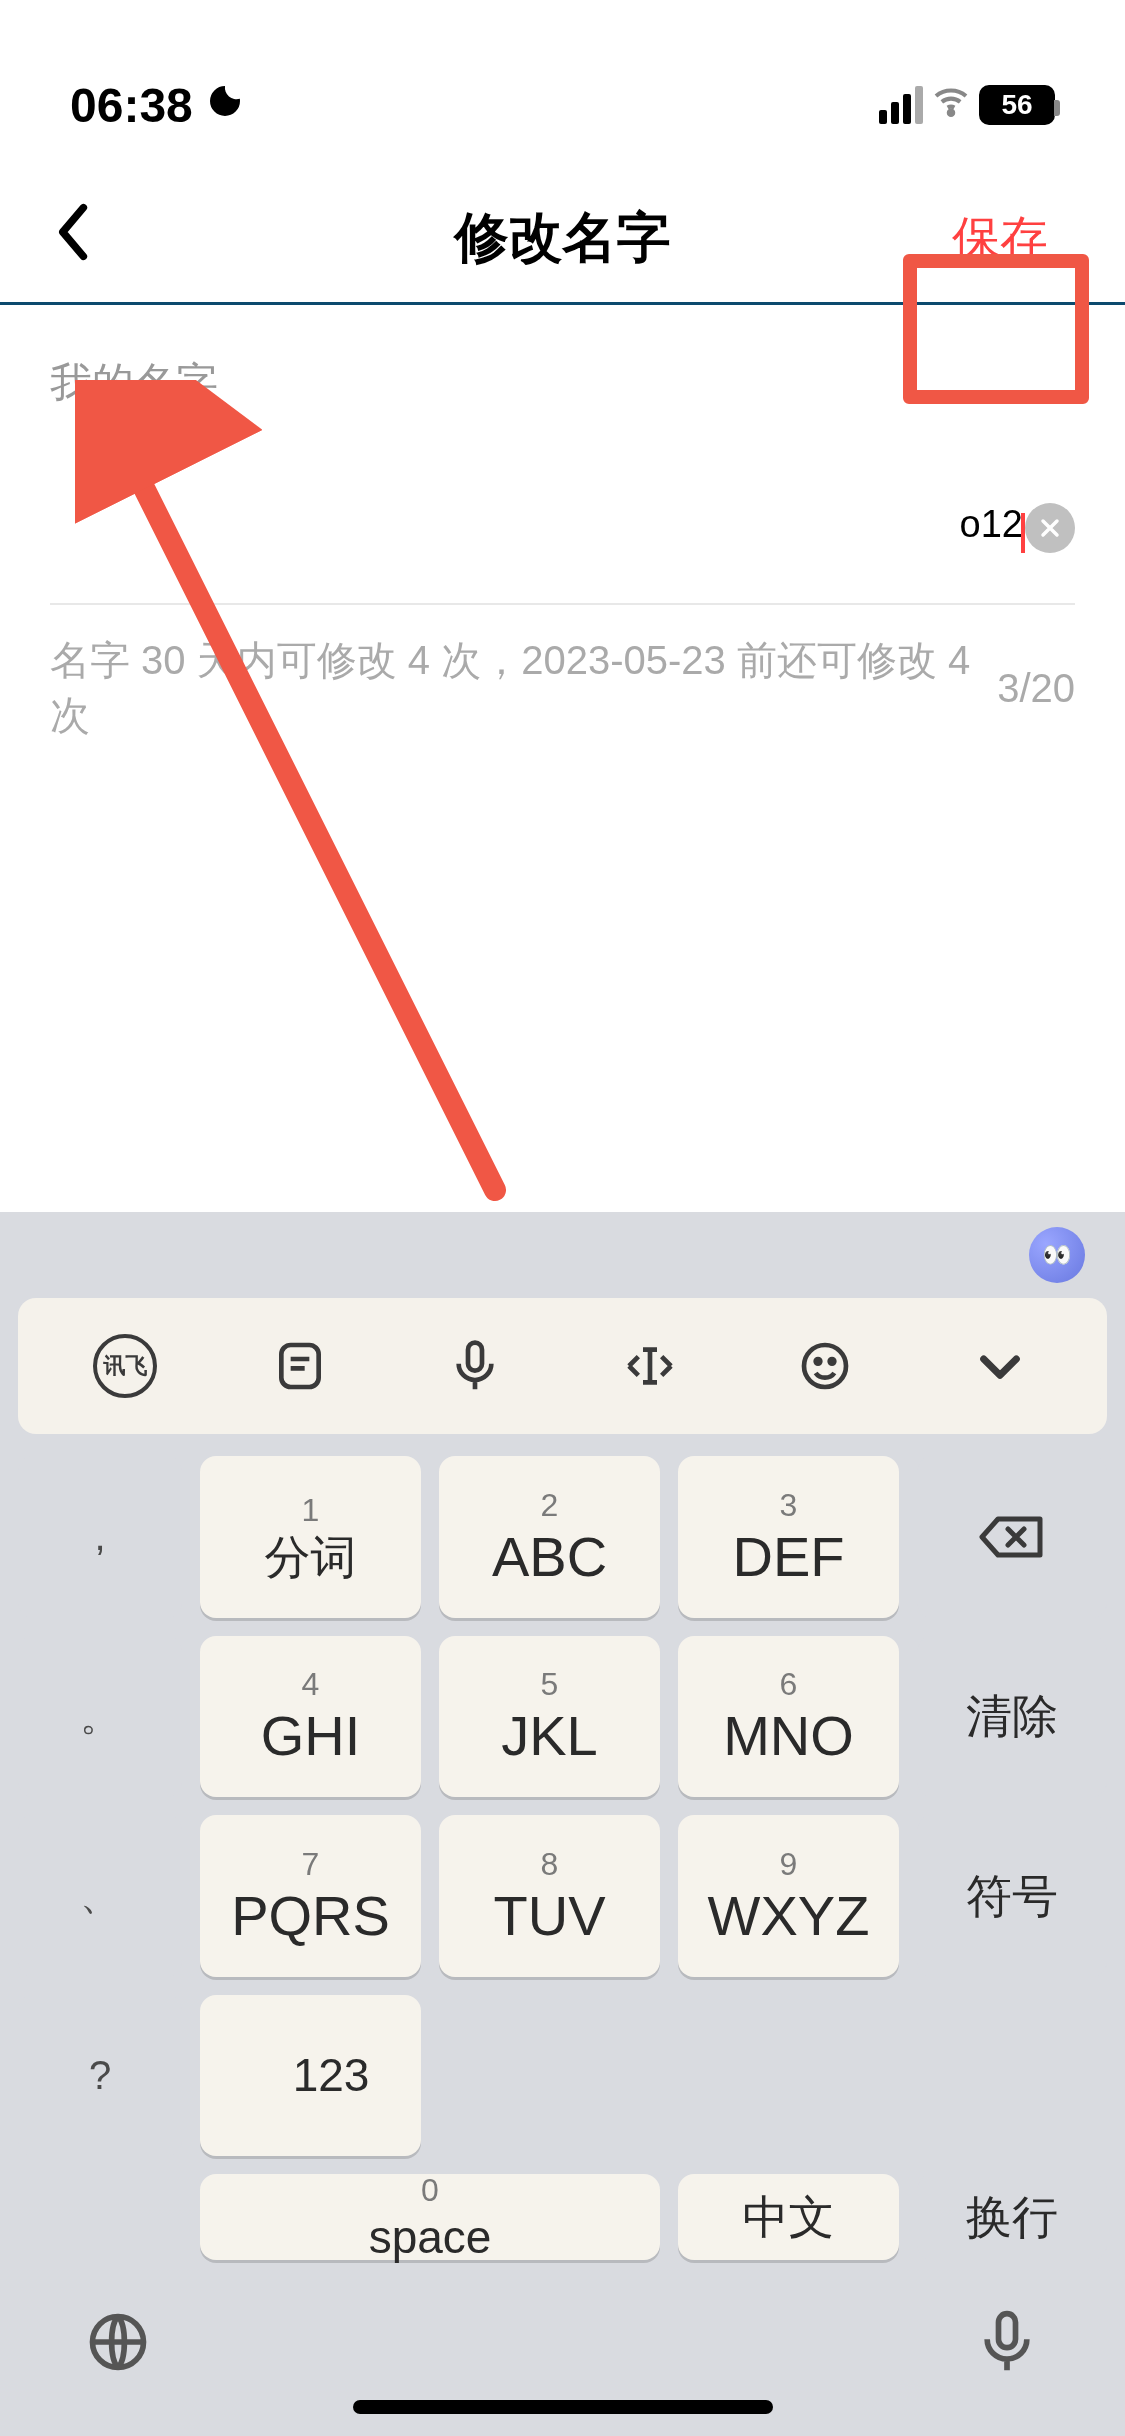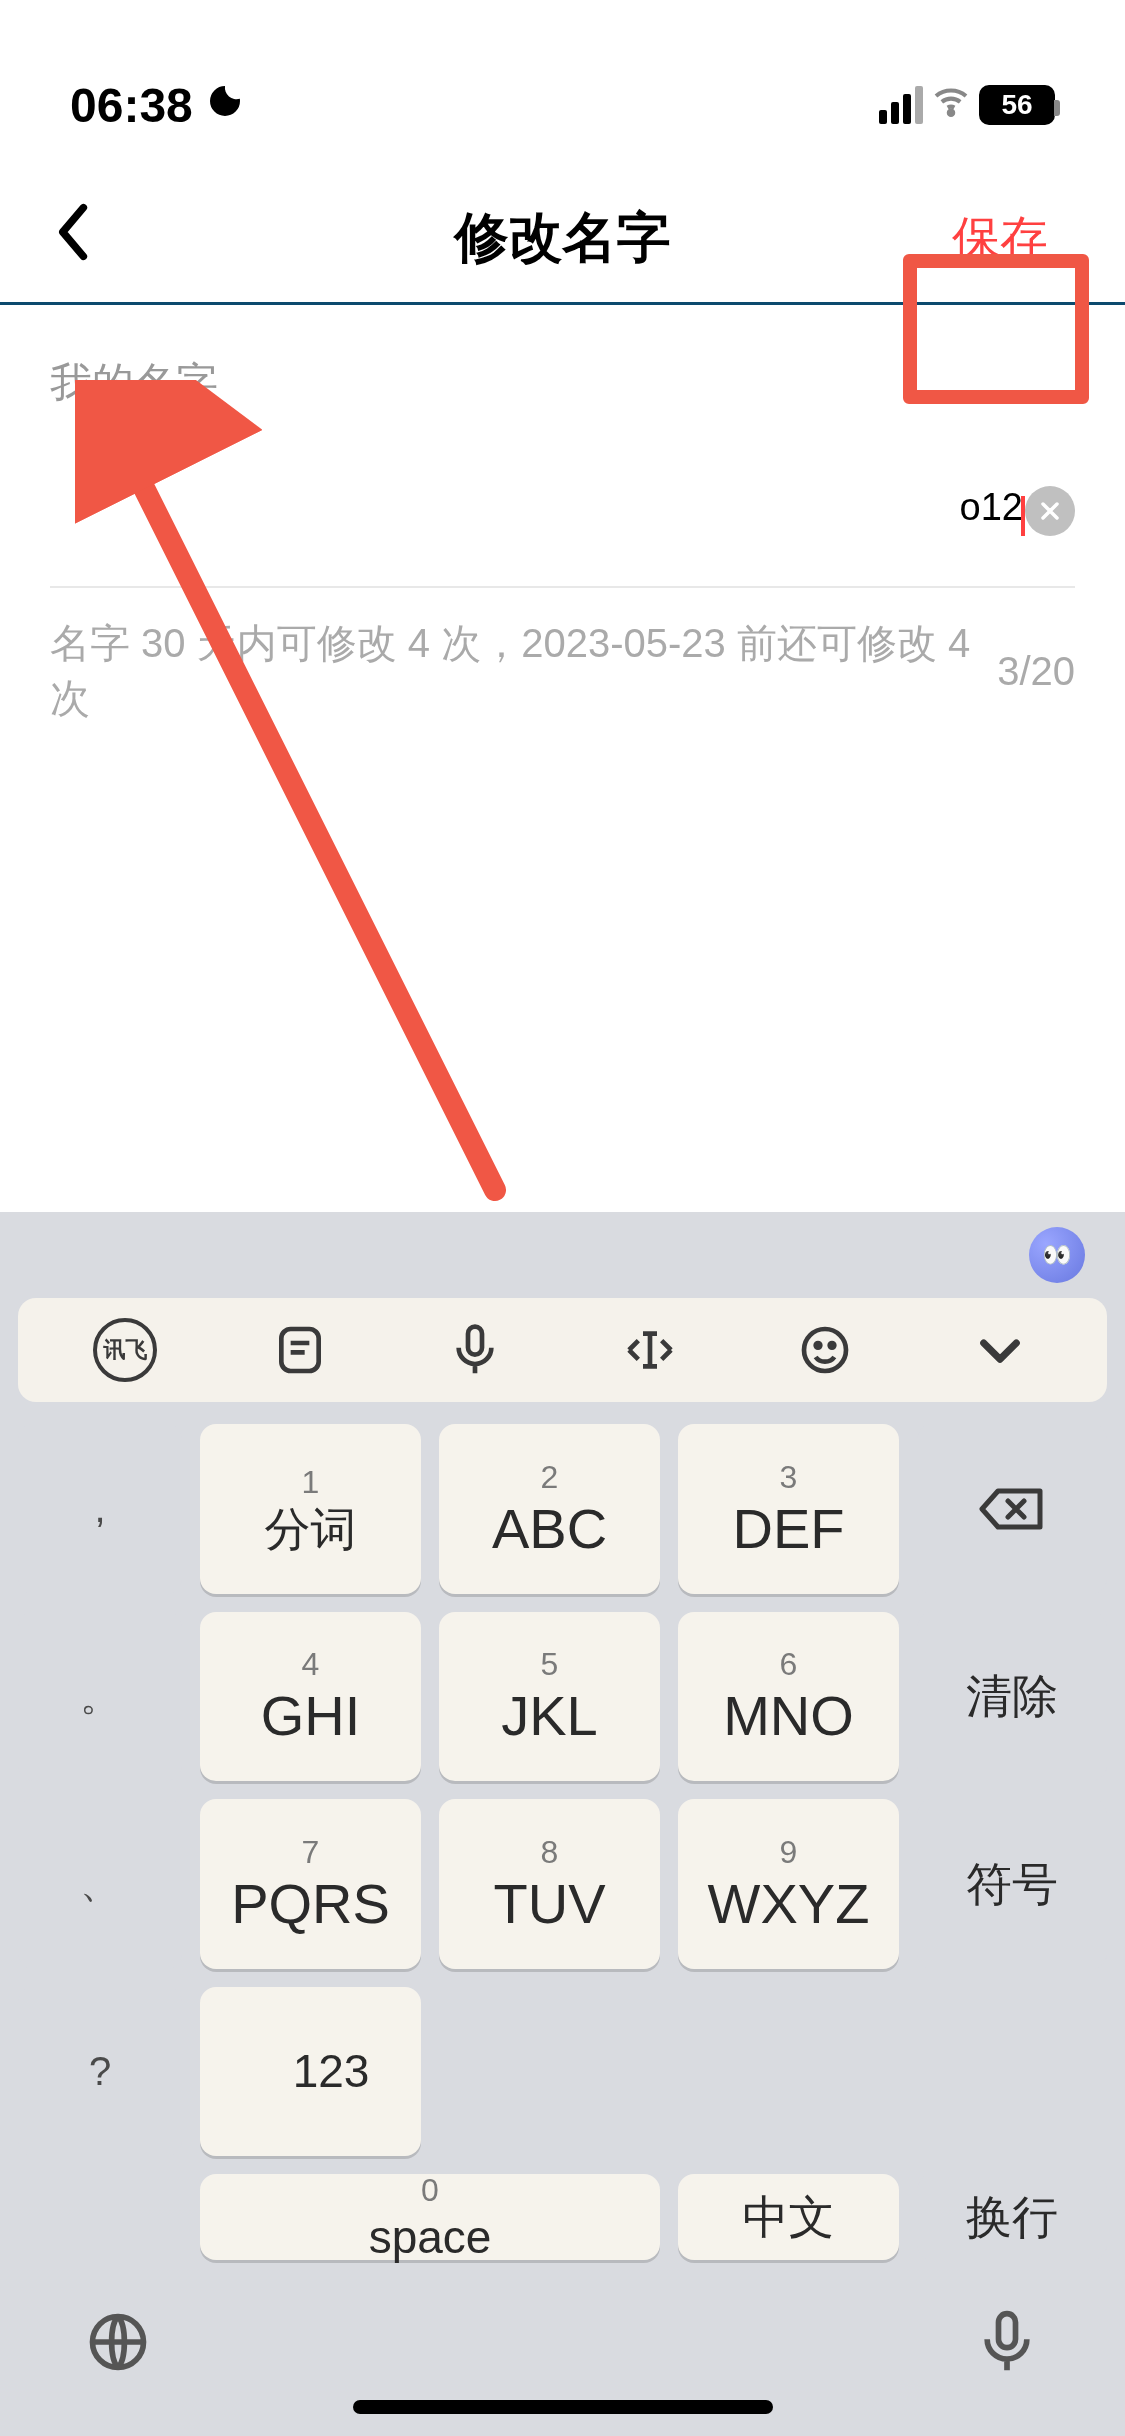--- a/index.html
+++ b/index.html
@@ -59,21 +59,21 @@
     }
     
     .save-highlight {
       position: absolute;
       top: 254px; right: 36px; width: 186px; height: 150px;
       border: 14px solid #f05745; border-radius: 6px; pointer-events: none;
     }
 
     
     .content { padding: 50px 50px 0 50px; }
-    .field-label { font-size: 42px; color: #999; margin-bottom: 35px; }
+    .field-label { font-size: 42px; color: #999; margin-bottom: 52px; }
     .input-row {
       display: flex; align-items: center; justify-content: flex-end;
       padding: 40px 0;
     }
     .text-input {
       font-size: 38px; color: #000; border: none; outline: none; flex: 1;
       font-family: inherit; background: transparent;
     }
     .cursor {
       display: inline-block; width: 4px; height: 40px; background: #ff4040;
@@ -104,21 +104,21 @@
       height: 86px; display: flex; justify-content: flex-end; align-items: center;
       padding: 0 40px;
     }
     .koala {
       width: 56px; height: 56px; border-radius: 50%;
       background: radial-gradient(circle at 30% 30%, #9aa6ff, #6878e0);
       position: relative; display: flex; align-items: center; justify-content: center;
       font-size: 24px;
     }
     .kb-toolbar {
-      margin: 0 18px; height: 104px; background: #f5f2eb; border-radius: 18px;
+      margin: 0 18px; height: 136px; background: #f5f2eb; border-radius: 18px;
       display: flex; align-items: center; justify-content: space-around;
       padding: 0 20px;
     }
     .kb-tool { width: 64px; height: 64px; display: flex; align-items: center; justify-content: center; color: #3a3a3a; cursor: pointer; }
     .kb-tool.round { border: 4px solid #3a3a3a; border-radius: 50%; font-size: 22px; font-weight: 700; }
     .kb-tool svg { width: 56px; height: 56px; }
 
     .kb-grid {
       flex: 1; display: grid;
       grid-template-columns: 164px 1fr 1fr 1fr 190px;

